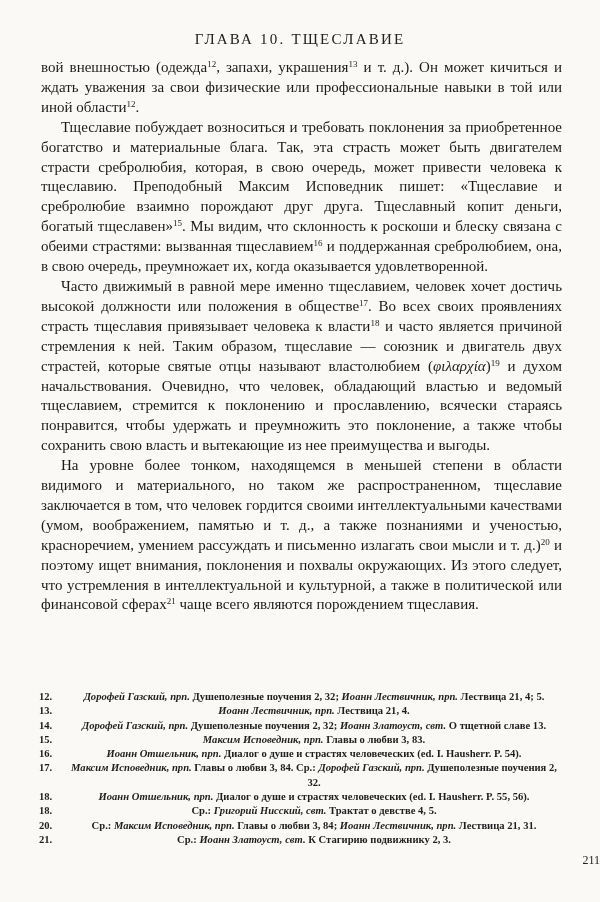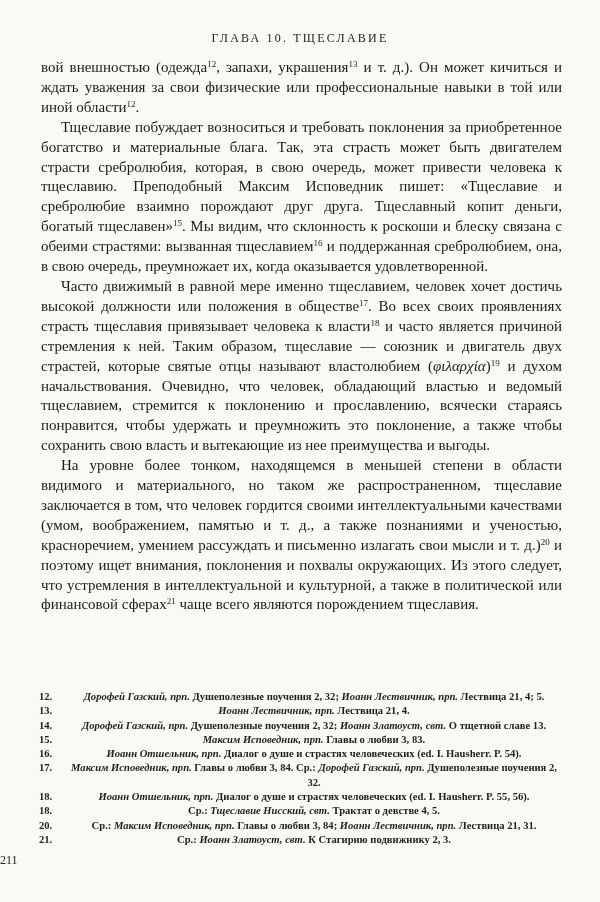--- a/index.html
+++ b/index.html
@@ -11,21 +11,21 @@
     margin: 0 auto;
     background: #faf9f6;
     color: #1b1b1b;
     font-family: "Liberation Serif", "DejaVu Serif", serif;
     overflow: hidden;
   }
   .running-head {
     position: absolute;
     top: 31px; left: 0; right: 0;
     text-align: center;
-    font-size: 12px;
+    font-size: 15px;
     letter-spacing: 2.2px;
     color: #222;
   }
   .body-text {
     position: absolute;
     top: 58px;
     left: 41px;
     width: 521px;
     font-size: 15px;
     line-height: 19.9px;
@@ -51,21 +51,21 @@
     font-size: 10.6px;
     line-height: 14.3px;
     color: #1e1e1e;
   }
   .footnote { display: flex; align-items: baseline; font-weight: bold; }
   .fn-num { flex: 0 0 27px; }
   .fn-body { flex: 1; text-align: center; }
   .page-number {
     position: absolute;
     bottom: 34px; left: 0; right: 0;
-    text-align: left;
+    text-align: right;
     font-size: 12px;
     color: #222;
   }
   i { font-style: italic; }
 </style>
 </head>
 <body>
 
 <div class="page">
   <div class="running-head">ГЛАВА 10. ТЩЕСЛАВИЕ</div>
@@ -101,21 +101,21 @@
       <div class="footnote">
         <div class="fn-num">17.</div>
         <div class="fn-body"><i>Максим Исповедник, прп.</i><span> Главы о любви 3, 84. Ср.: </span><i>Дорофей Газский, прп.</i><span> Душеполезные поучения 2, 32.</span></div>
       </div>
       <div class="footnote">
         <div class="fn-num">18.</div>
         <div class="fn-body"><i>Иоанн Отшельник, прп.</i><span> Диалог о душе и страстях человеческих (ed. I. Hausherr. P. 55, 56).</span></div>
       </div>
       <div class="footnote">
         <div class="fn-num">18.</div>
-        <div class="fn-body"><span>Ср.: </span><i>Тщеславие Нисский, свт.</i><span> Трактат о девстве 4, 5.</span></div>
+        <div class="fn-body"><span>Ср.: </span><i>Григорий Нисский, свт.</i><span> Трактат о девстве 4, 5.</span></div>
       </div>
       <div class="footnote">
         <div class="fn-num">20.</div>
         <div class="fn-body"><span>Ср.: </span><i>Максим Исповедник, прп.</i><span> Главы о любви 3, 84; </span><i>Иоанн Лествичник, прп.</i><span> Лествица 21, 31.</span></div>
       </div>
       <div class="footnote">
         <div class="fn-num">21.</div>
         <div class="fn-body"><span>Ср.: </span><i>Иоанн Златоуст, свт.</i><span> К Стагирию подвижнику 2, 3.</span></div>
       </div>
     </div>

